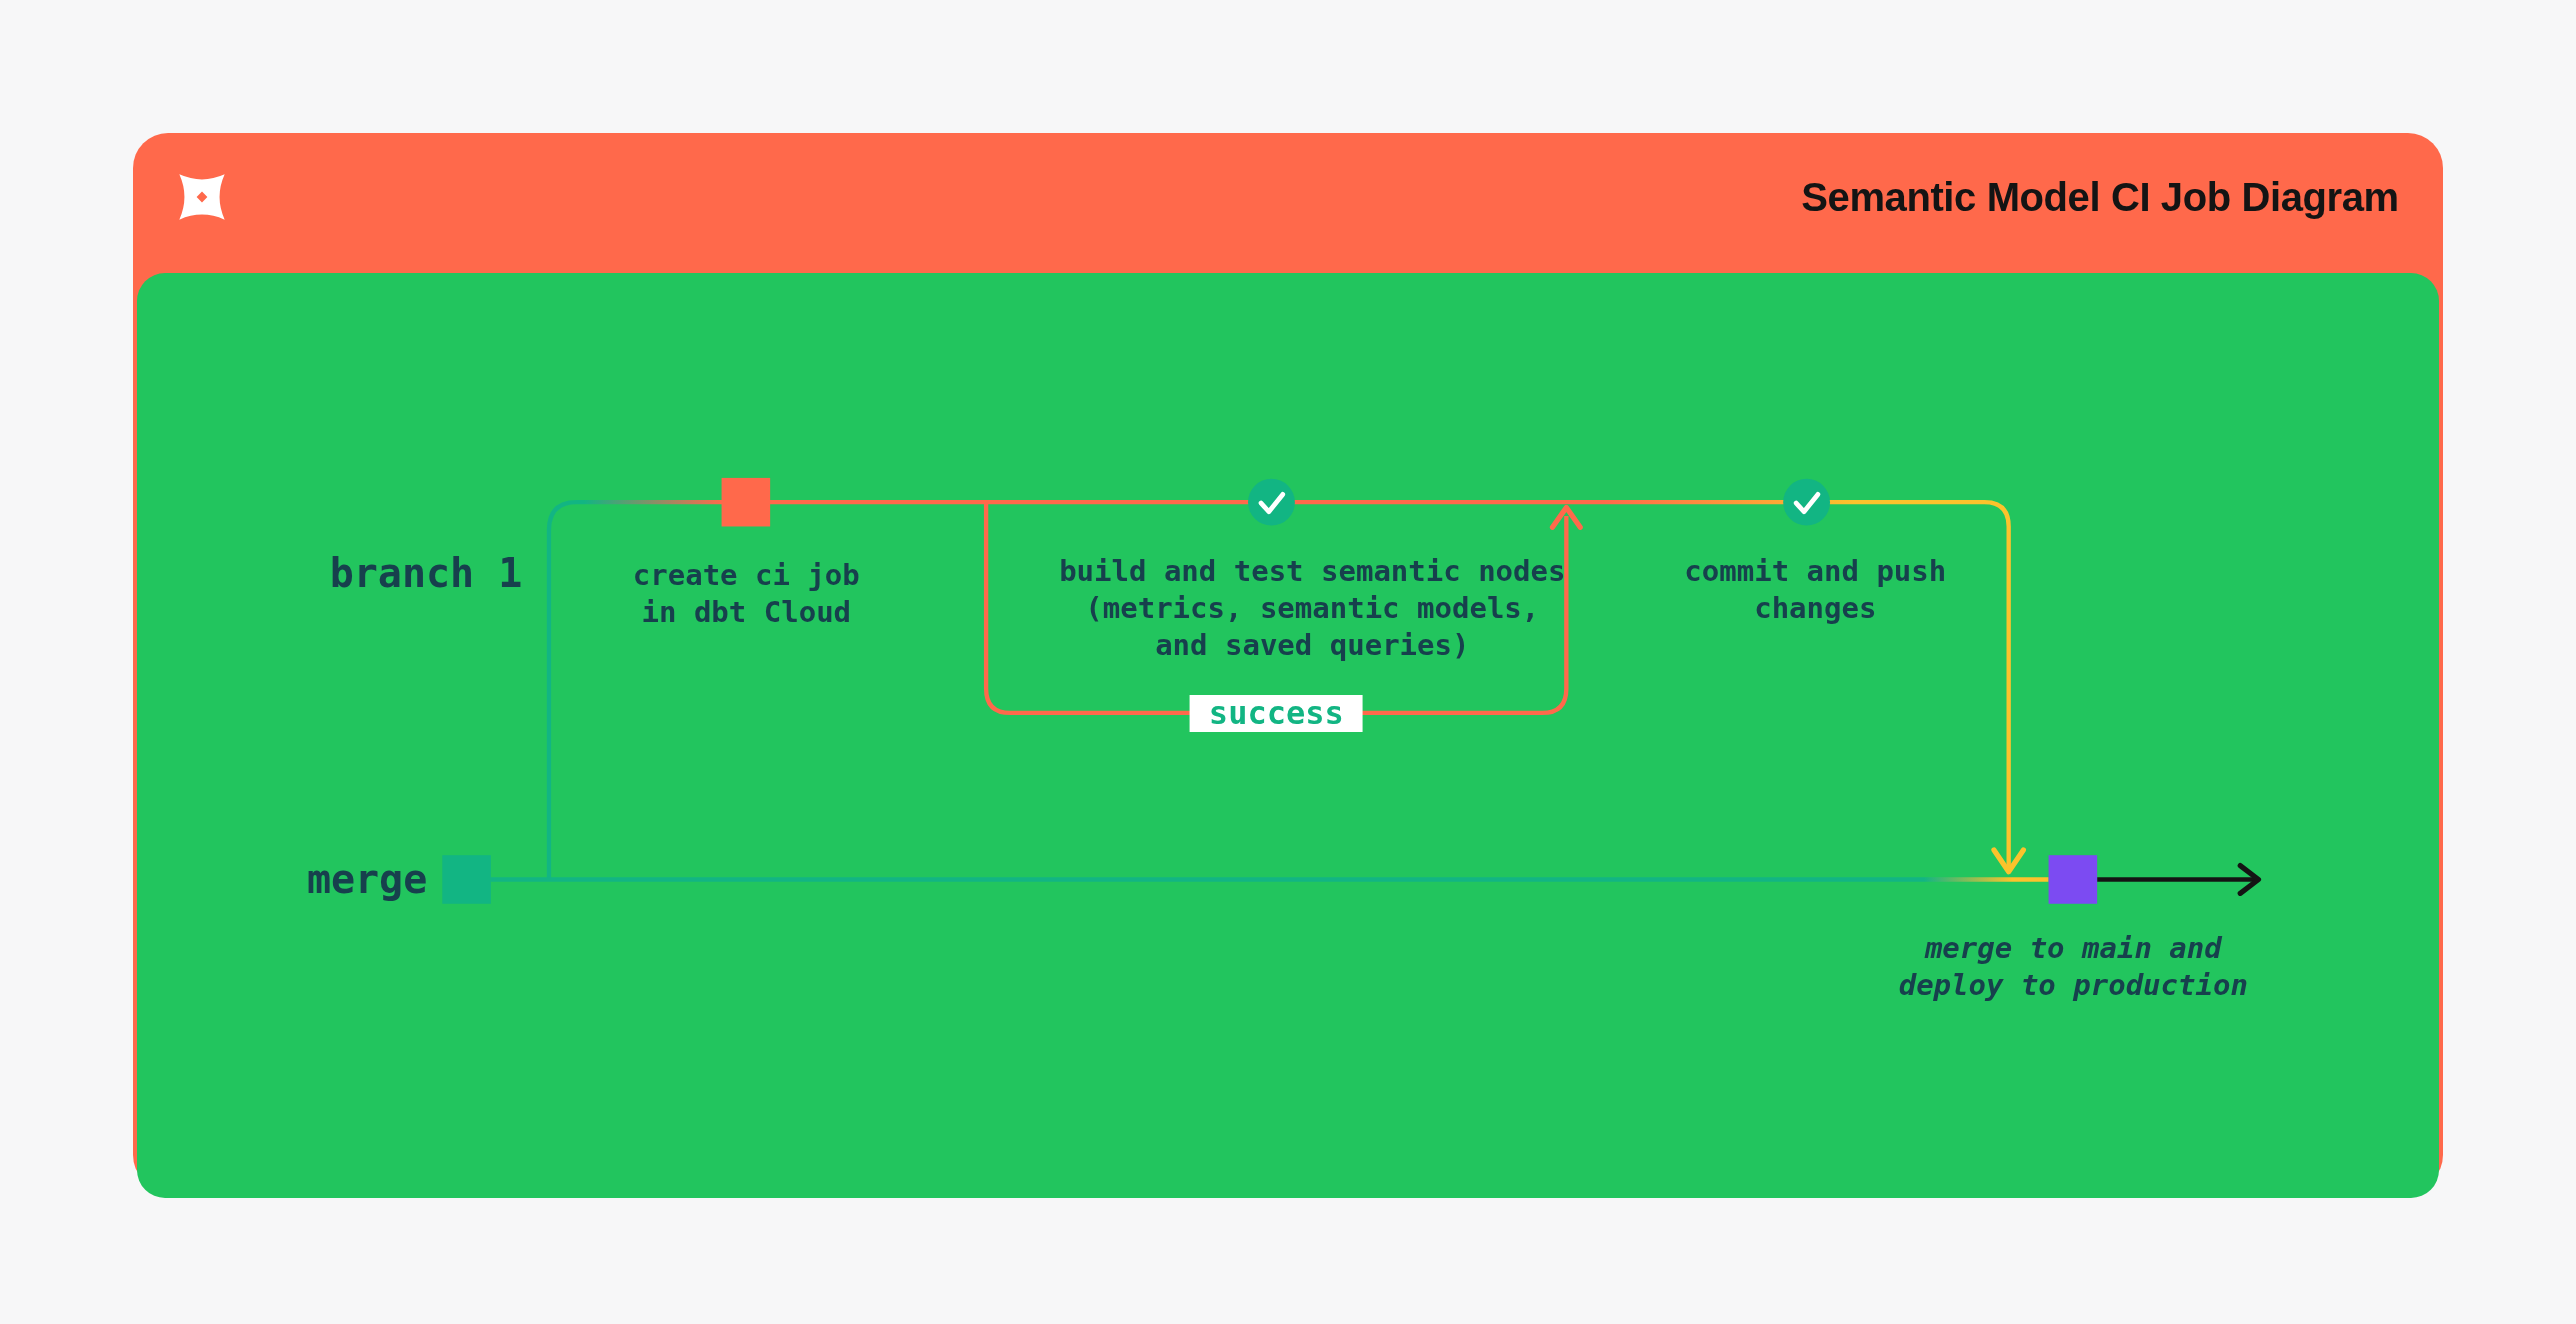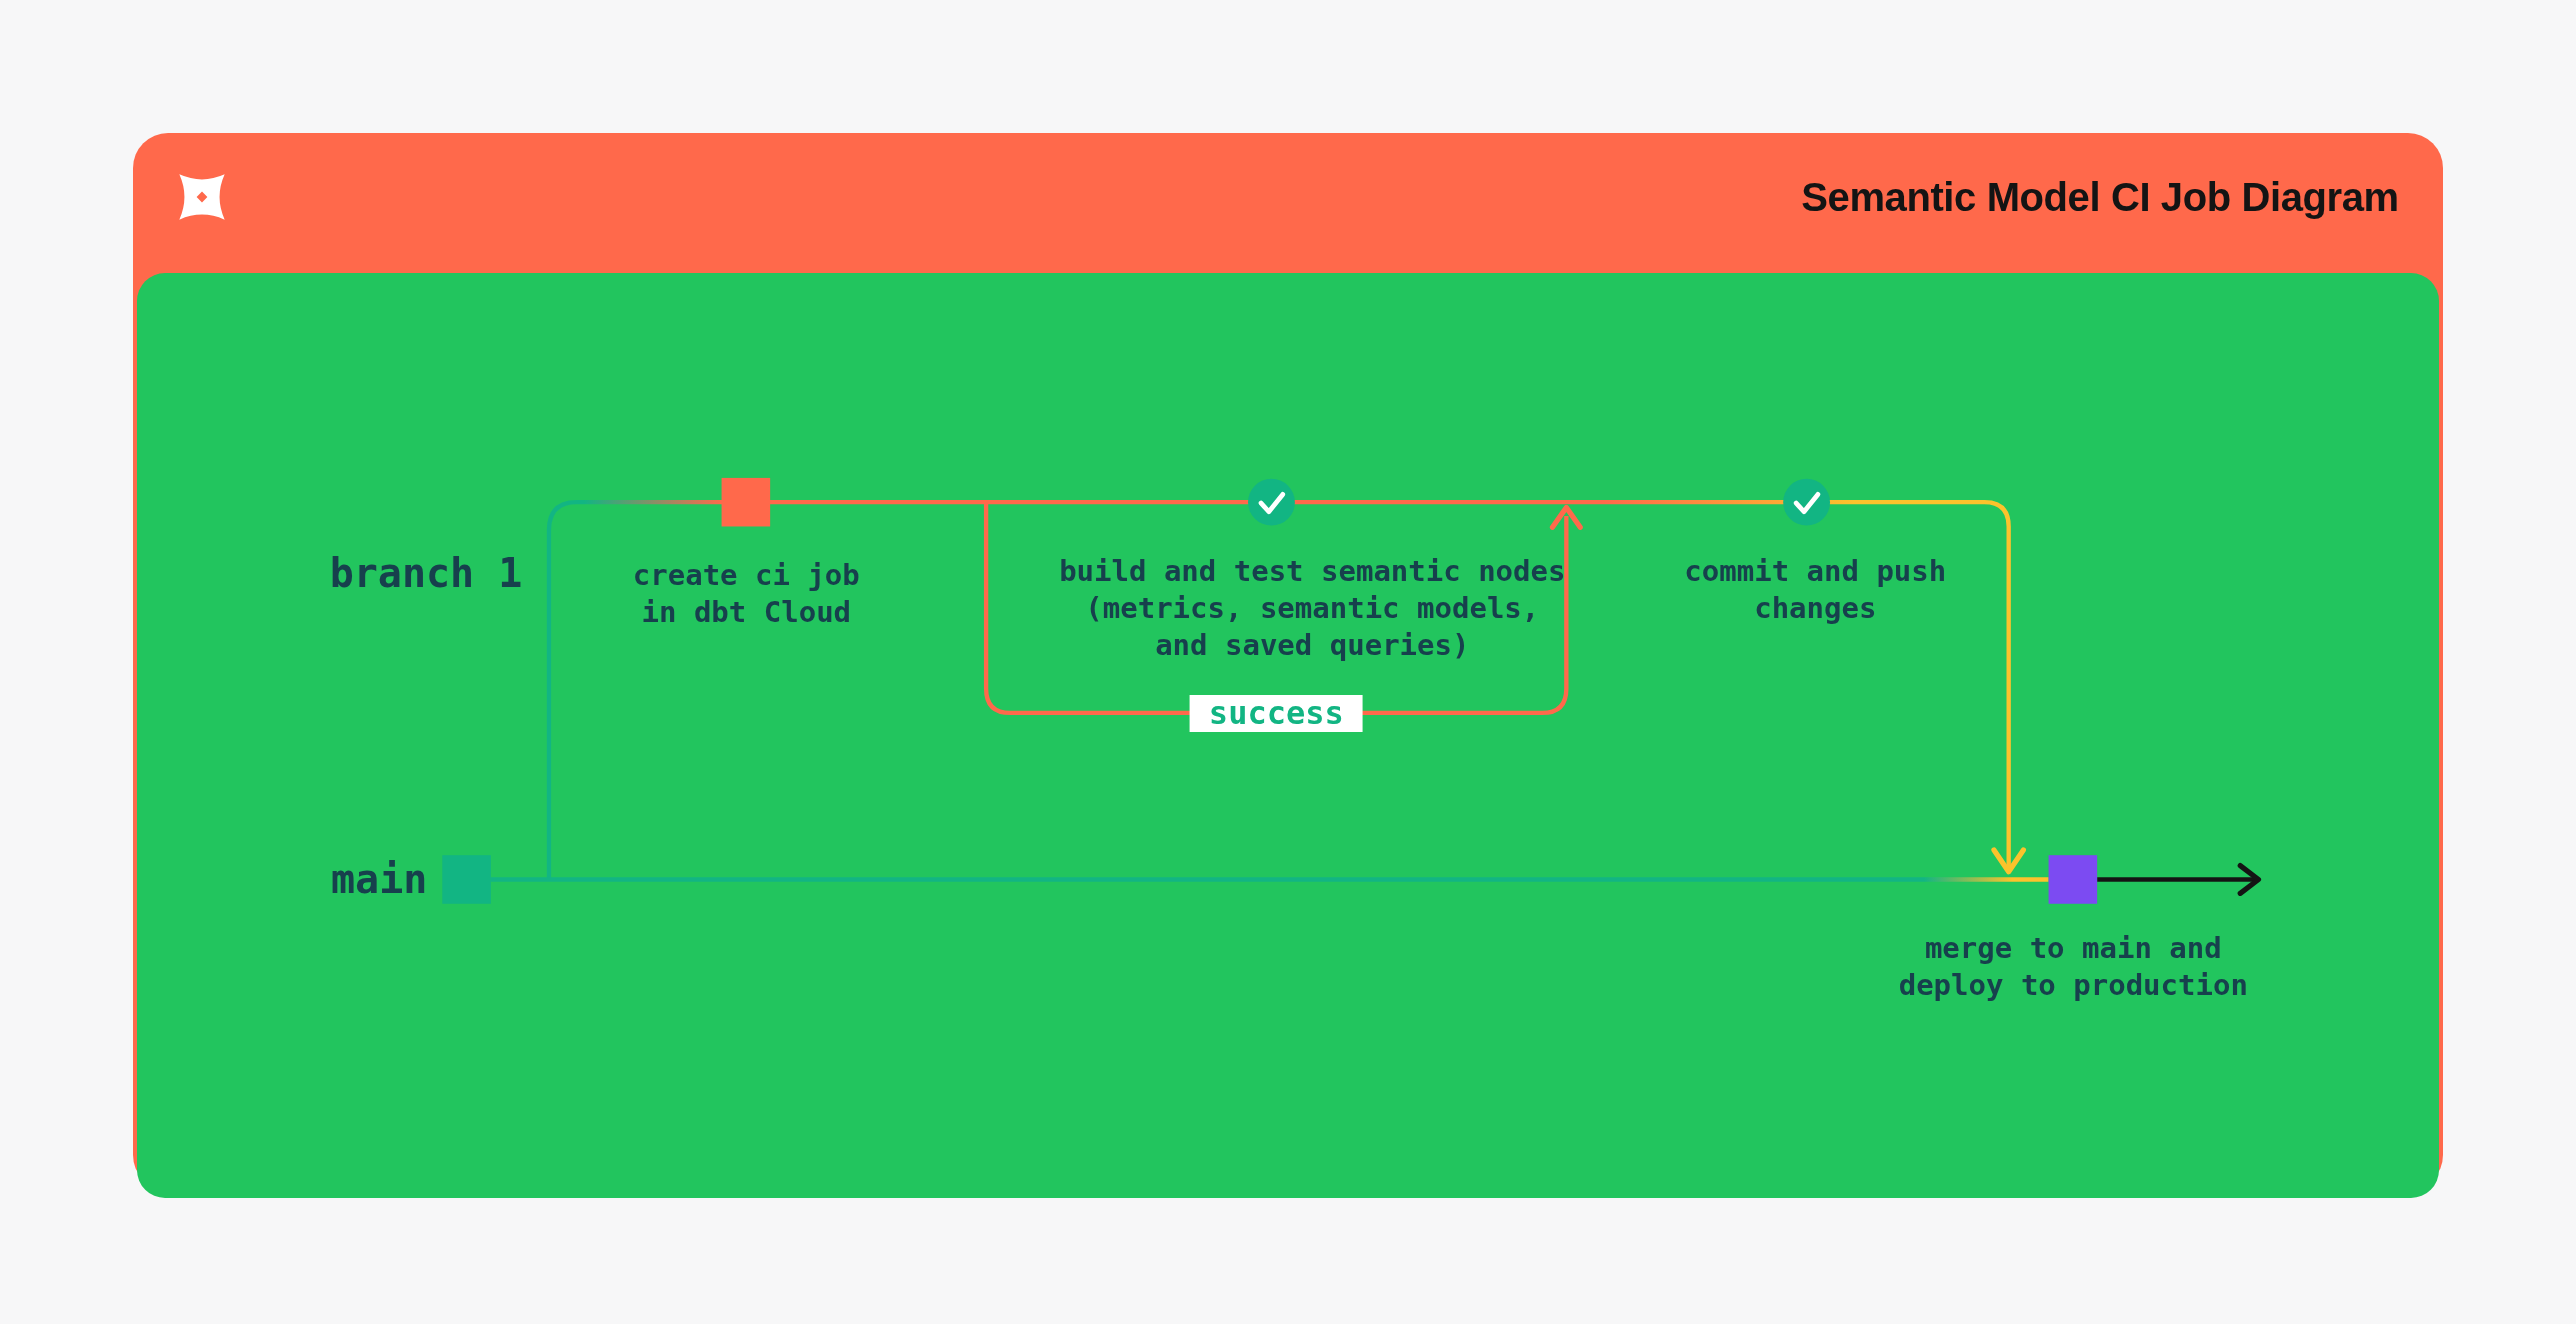--- a/index.html
+++ b/index.html
@@ -114,32 +114,32 @@
         <path d="M1296 265 L1305 275 L1321 255" fill="none" stroke="#ffffff" stroke-width="5.5" stroke-linecap="round" stroke-linejoin="round"></path>
       </g>
       <g>
         <circle cx="1925" cy="264" r="27" fill="#12b583"></circle>
         <path d="M1913 265 L1922 275 L1938 255" fill="none" stroke="#ffffff" stroke-width="5.5" stroke-linecap="round" stroke-linejoin="round"></path>
       </g>
     </svg>
 
     <div class="label lbl-branch" style="left:121px; top:278px; width:264px;">branch 1</div>
 
-    <div class="label lbl-branch" style="left:104px; top:584px; width:186px;">main</div>
+    <div class="label lbl-branch" style="left:104px; top:584px; width:186px;">merge</div>
 
     <div class="label lbl-node" style="left:392px; top:284px; width:434px;">create ci job
 in dbt Cloud</div>
 
     <div class="label lbl-node" style="left:915px; top:280px; width:520px;">build and test semantic nodes
 (metrics, semantic models,
 and saved queries)</div>
 
     <div class="label lbl-success" style="left:1139px; top:422px;">success</div>
 
     <div class="label lbl-node" style="left:1418px; top:280px; width:520px;">commit and push
 changes</div>
 
-    <div class="label lbl-node" style="left:1676px; top:657px; width:520px;">merge to main and
+    <div class="label lbl-node" style="left:1676px; top:657px; width:520px;font-style:italic;">merge to main and
 deploy to production</div>
 
   </div>
 </div>
 
 
 </body></html>

